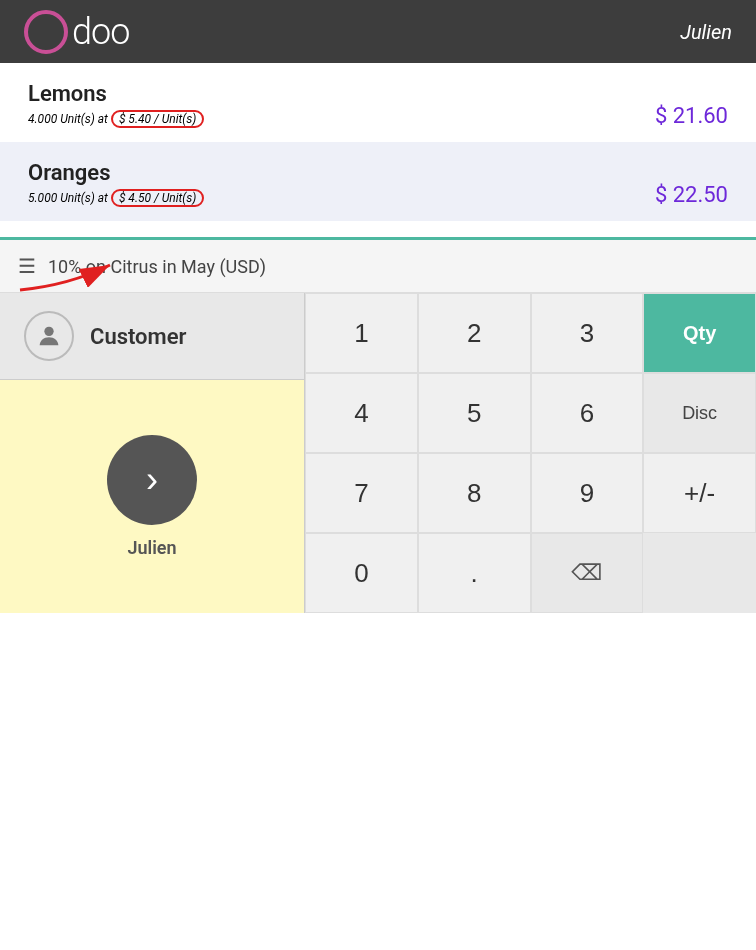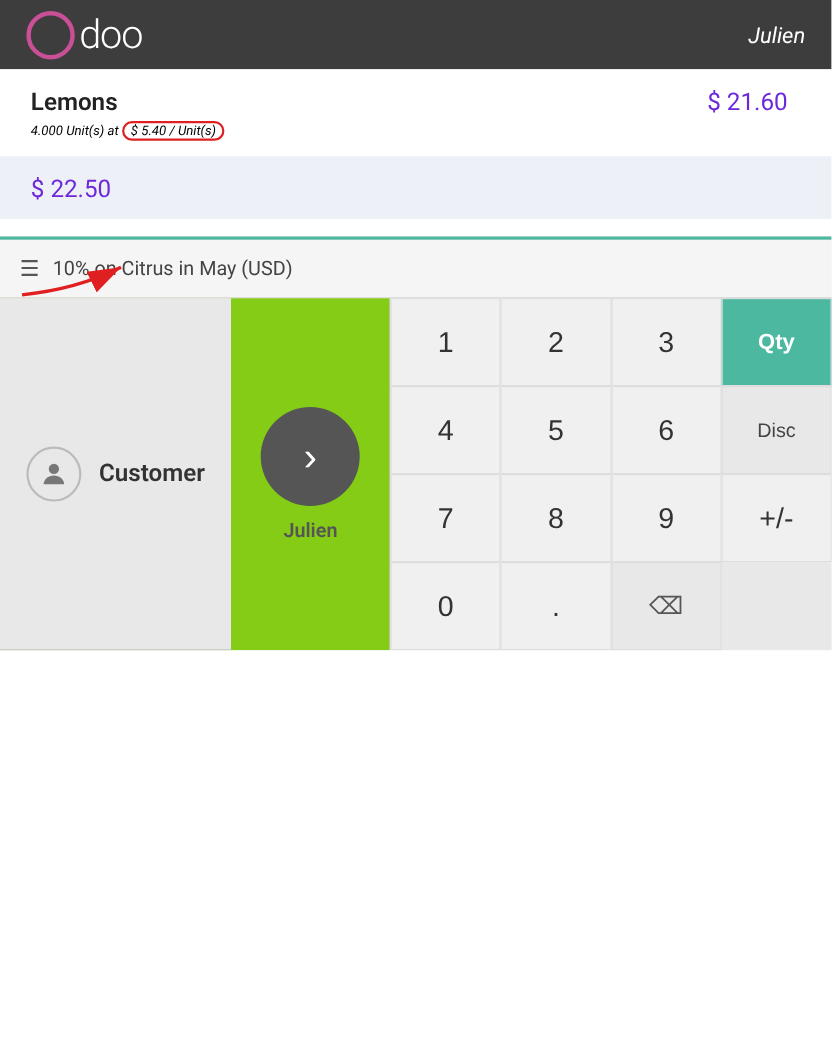--- a/index.html
+++ b/index.html
@@ -51,22 +51,22 @@
 
     
     .order-section {
       background: #fff;
       padding: 0;
     }
 
     .order-item {
       display: flex;
       justify-content: space-between;
-      align-items: flex-start;
-      padding: 18px 40px 14px 28px;
+      align-items: flex-end;
+      padding: 18px 28px 14px 28px;
       border-bottom: none;
     }
 
     .order-item.highlighted {
       background: #eef0f8;
     }
 
     .item-details {
       flex: 1;
     }
@@ -148,24 +148,24 @@
       font-weight: 400;
     }
 
     
     .numpad-container {
       display: flex;
     }
 
     
     .left-panel {
-      width: 355px;
-      background: #84cc16;
-      display: flex;
-      flex-direction: row;
+      width: 305px;
+      background: #fef9c3;
+      display: flex;
+      flex-direction: column;
       border-right: 1px solid #ccc;
     }
 
     .customer-row {
       display: flex;
       align-items: center;
       gap: 16px;
       padding: 18px 24px;
       border-bottom: 1px solid #ccc;
       background: #e8e8e8;
@@ -280,20 +280,26 @@
     <div class="item-details">
       <div class="item-name">Lemons</div>
       <div class="item-sub">
         <span>4.000 Unit(s) at </span><span class="oval-highlight">$ 5.40 / Unit(s)</span>
       </div>
     </div>
     <div class="item-price">$ 21.60</div>
   </div>
 
   <div class="order-item highlighted">
+    <div class="item-details">
+      <div class="item-name">Oranges</div>
+      <div class="item-sub">
+        <span>5.000 Unit(s) at </span><span class="oval-highlight">$ 4.50 / Unit(s)</span>
+      </div>
+    </div>
     <div class="item-price">$ 22.50</div>
   </div>
 
 </div>
 
 <div class="pos-section">
 
   <div class="discount-bar" style="position:relative;">
 
     <svg style="position:absolute;left:-10px;top:-10px;width:160px;height:70px;pointer-events:none;z-index:10;" viewBox="0 0 160 70">

